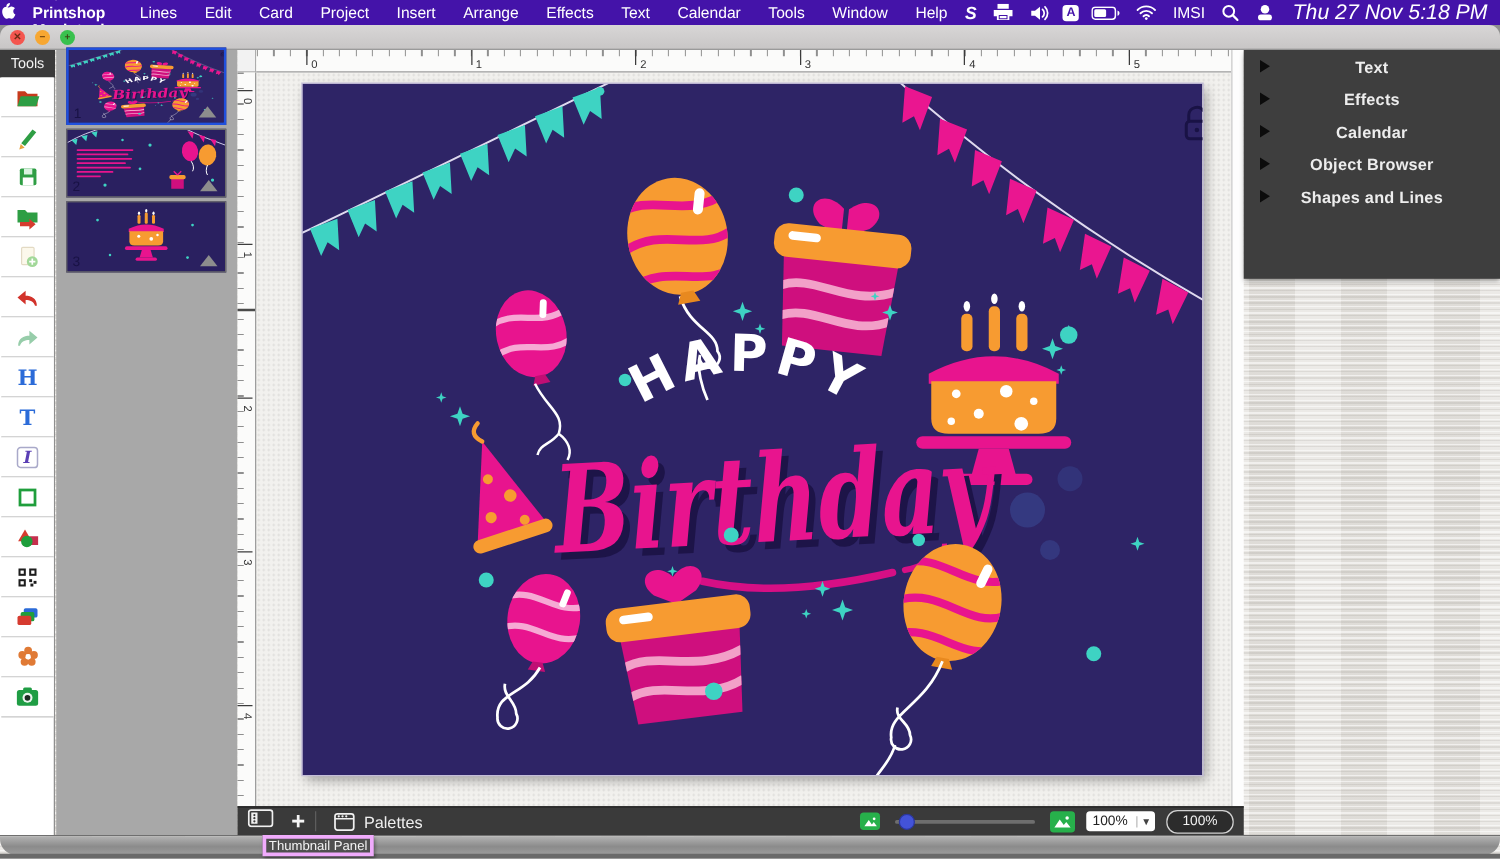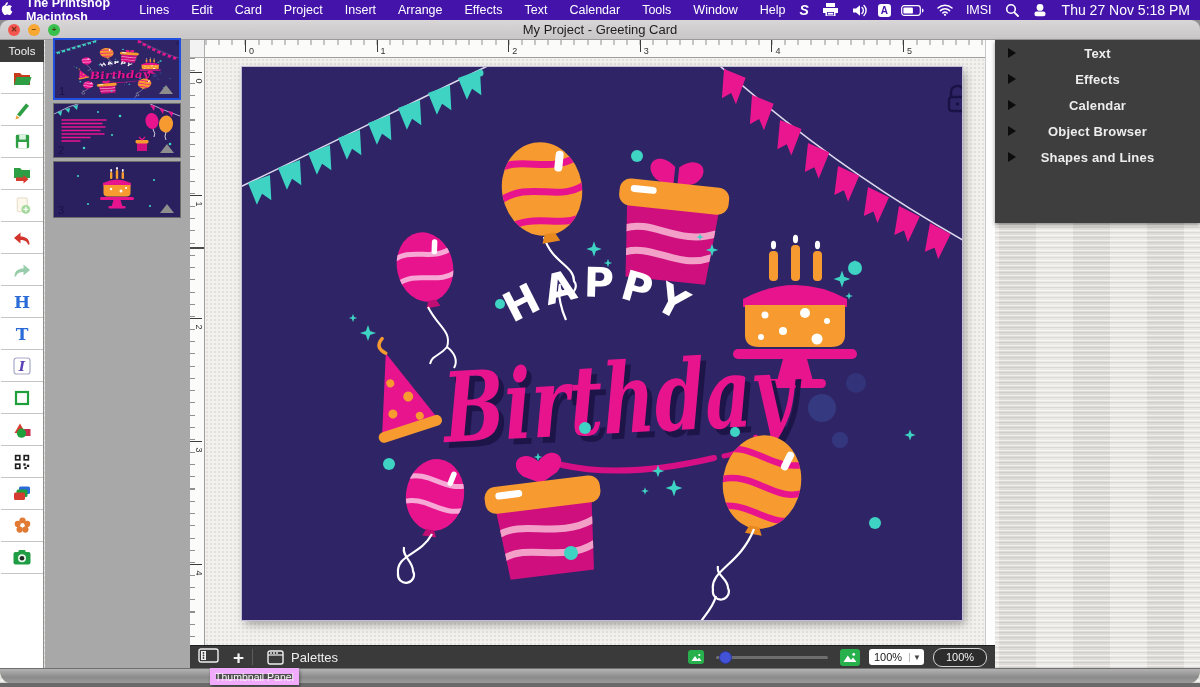--- a/index.html
+++ b/index.html
@@ -8,21 +8,21 @@
   .abs{position:absolute;}
 
   
   #menubar{left:0;top:0;width:1200px;height:20px;background:#4413a9;display:flex;align-items:center;color:#fff;font-size:12.5px;}
   #menubar .mitem{padding:0 11px;white-space:nowrap;}
   #menubar .appname{font-weight:bold;padding:0 12px;}
   #mstatus{margin-left:auto;display:flex;align-items:center;gap:7px;padding-right:10px;}
   #mstatus .sicon{display:flex;align-items:center;justify-content:center;padding:0 3px;}
   #mstatus .slogo{font-weight:bold;font-size:14px;font-style:italic;}
   .kbdA{width:13px;height:13px;background:#fff;border-radius:3px;color:#4413a9;font-size:10px;font-weight:bold;display:flex;align-items:center;justify-content:center;}
-  #mclock{font-size:14px;padding-left:4px;white-space:nowrap;}
+  #mclock{font-size:17px;padding-left:4px;white-space:nowrap;font-style:italic;}
 
   
   #titlebar{left:0;top:20px;width:1200px;height:20px;background:linear-gradient(#d8d6d6,#c8c6c6);border-radius:9px 9px 0 0;border-bottom:1px solid #9a9a9a;box-sizing:border-box;}
   .tl{width:12px;height:12px;border-radius:50%;top:4px;display:flex;align-items:center;justify-content:center;font-size:8px;line-height:1;color:rgba(60,30,0,.75);font-weight:bold;}
   #tl-close{left:8px;background:#f4564f;}
   #tl-min{left:28px;background:#f7a732;}
   #tl-max{left:48px;background:#39c14e;}
   #wintitle{left:0;top:2px;width:100%;text-align:center;font-size:13px;color:#1e1e1e;}
 
   
@@ -70,21 +70,21 @@
   .greenbox{background:#27b04b;border-radius:3px;display:flex;align-items:center;justify-content:center;}
   #zoomtrack{width:112px;height:3px;background:#6e6e6e;border-radius:2px;position:relative;}
   #zoomknob{position:absolute;left:3px;top:-5px;width:13px;height:13px;border-radius:50%;background:#4353d8;border:1px solid #2b379e;box-sizing:border-box;}
   #zoomselect{width:47px;height:16px;background:#fff;border-radius:3px;color:#222;font-size:11px;display:flex;align-items:center;padding:0 3px 0 5px;justify-content:space-between;}
   #zoomselect .caret{border-left:1px solid #bbb;padding-left:3px;color:#444;font-size:8px;}
   #zoombtn{width:52px;height:17px;border:1.5px solid #d2d2d2;border-radius:9px;background:#2c2c2c;color:#f2f2f2;font-size:11px;display:flex;align-items:center;justify-content:center;}
 
   
   #bottomstrip{left:0;top:668px;width:1200px;height:16px;background:linear-gradient(#b3b3b3,#8b8b8b 55%,#9d9d9d);border-radius:0 0 13px 13px;border-top:1px solid #6f6f6f;box-sizing:border-box;}
   #bottomedge{left:0;top:683px;width:1200px;height:4px;background:#6a6a6a;}
-  #tooltip{left:210px;top:668px;width:89px;height:17px;background:#4f4f4f;border:6px solid #f0abfc;box-sizing:border-box;color:#f4f4f4;font-size:10.5px;display:flex;align-items:center;justify-content:center;white-space:nowrap;box-shadow:1px 2px 3px rgba(0,0,0,.4);}
+  #tooltip{left:210px;top:668px;width:89px;height:17px;background:#4f4f4f;border:3px solid #f0abfc;box-sizing:border-box;color:#f4f4f4;font-size:10.5px;display:flex;align-items:center;justify-content:center;white-space:nowrap;box-shadow:1px 2px 3px rgba(0,0,0,.4);}
 </style>
 </head>
 <body>
 
 <svg width="0" height="0" style="position:absolute" aria-hidden="true">
   <defs>
     <path id="fT" d="M0 0 L23 -4 L20 21 L12 13 L5 23 Z" fill="#3ed3c3"></path>
     <path id="fP" d="M0 0 L23 4 L19 32 L12 22 L4 29 Z" fill="#ea1690"></path>
     <path id="spk" d="M0 -7 L1.8 -1.8 L7 0 L1.8 1.8 L0 7 L-1.8 1.8 L-7 0 L-1.8 -1.8 Z" fill="#3ed3c3"></path>
     <clipPath id="cA">
@@ -348,21 +348,20 @@
           </svg>
       </span>
       <span id="mclock">Thu 27 Nov  5:18 PM</span>
     </span>
   </div>
 
   <div id="titlebar" class="abs">
     <div id="tl-close" class="tl abs">✕</div>
     <div id="tl-min" class="tl abs">−</div>
     <div id="tl-max" class="tl abs">+</div>
-    <div id="wintitle" class="abs">My Project - Greeting Card</div>
   </div>
 
   <div id="workbg" class="abs"></div>
 
   <div id="toolstrip" class="abs"></div>
   <div id="toolshdr" class="abs">Tools</div>
 
   <div class="toolcell abs" style="top:62px">
     <svg width="20" height="20" viewBox="0 0 20 20">
         <path d="M2 5h6l2 2h8v10H2z" fill="#c73b1d"></path>

